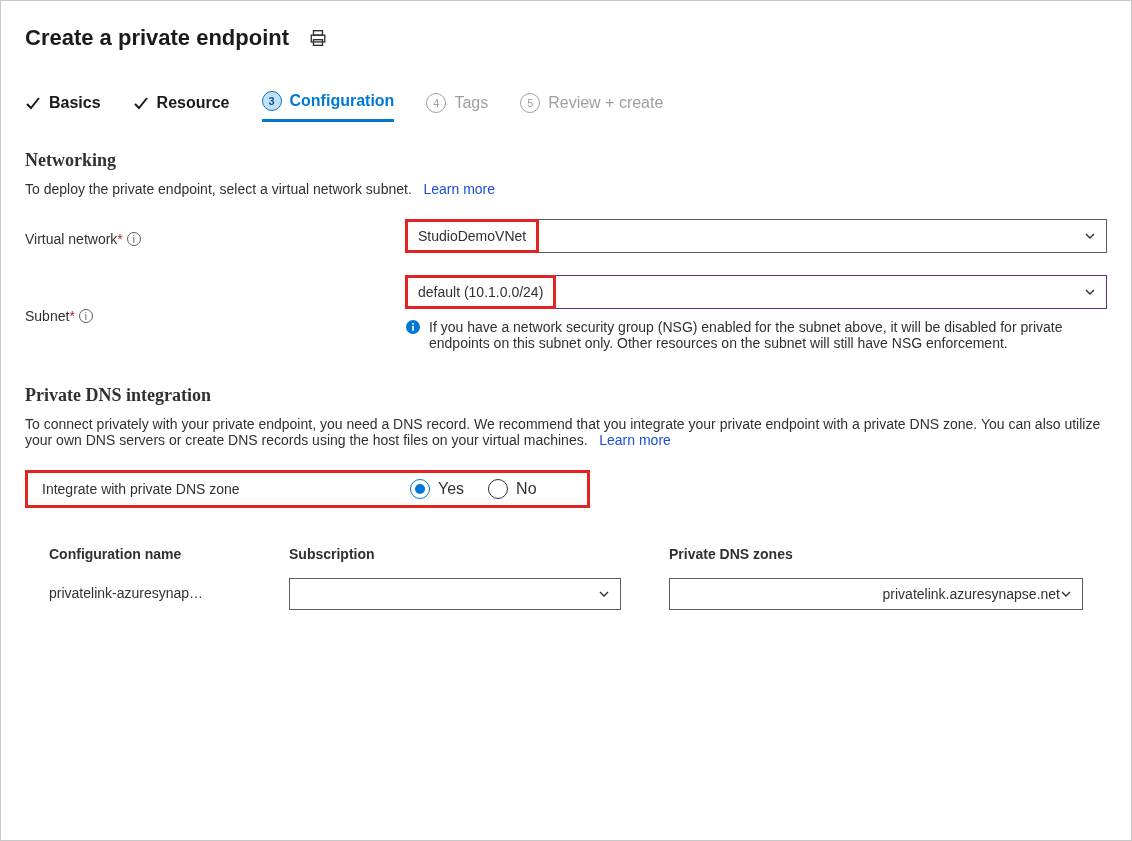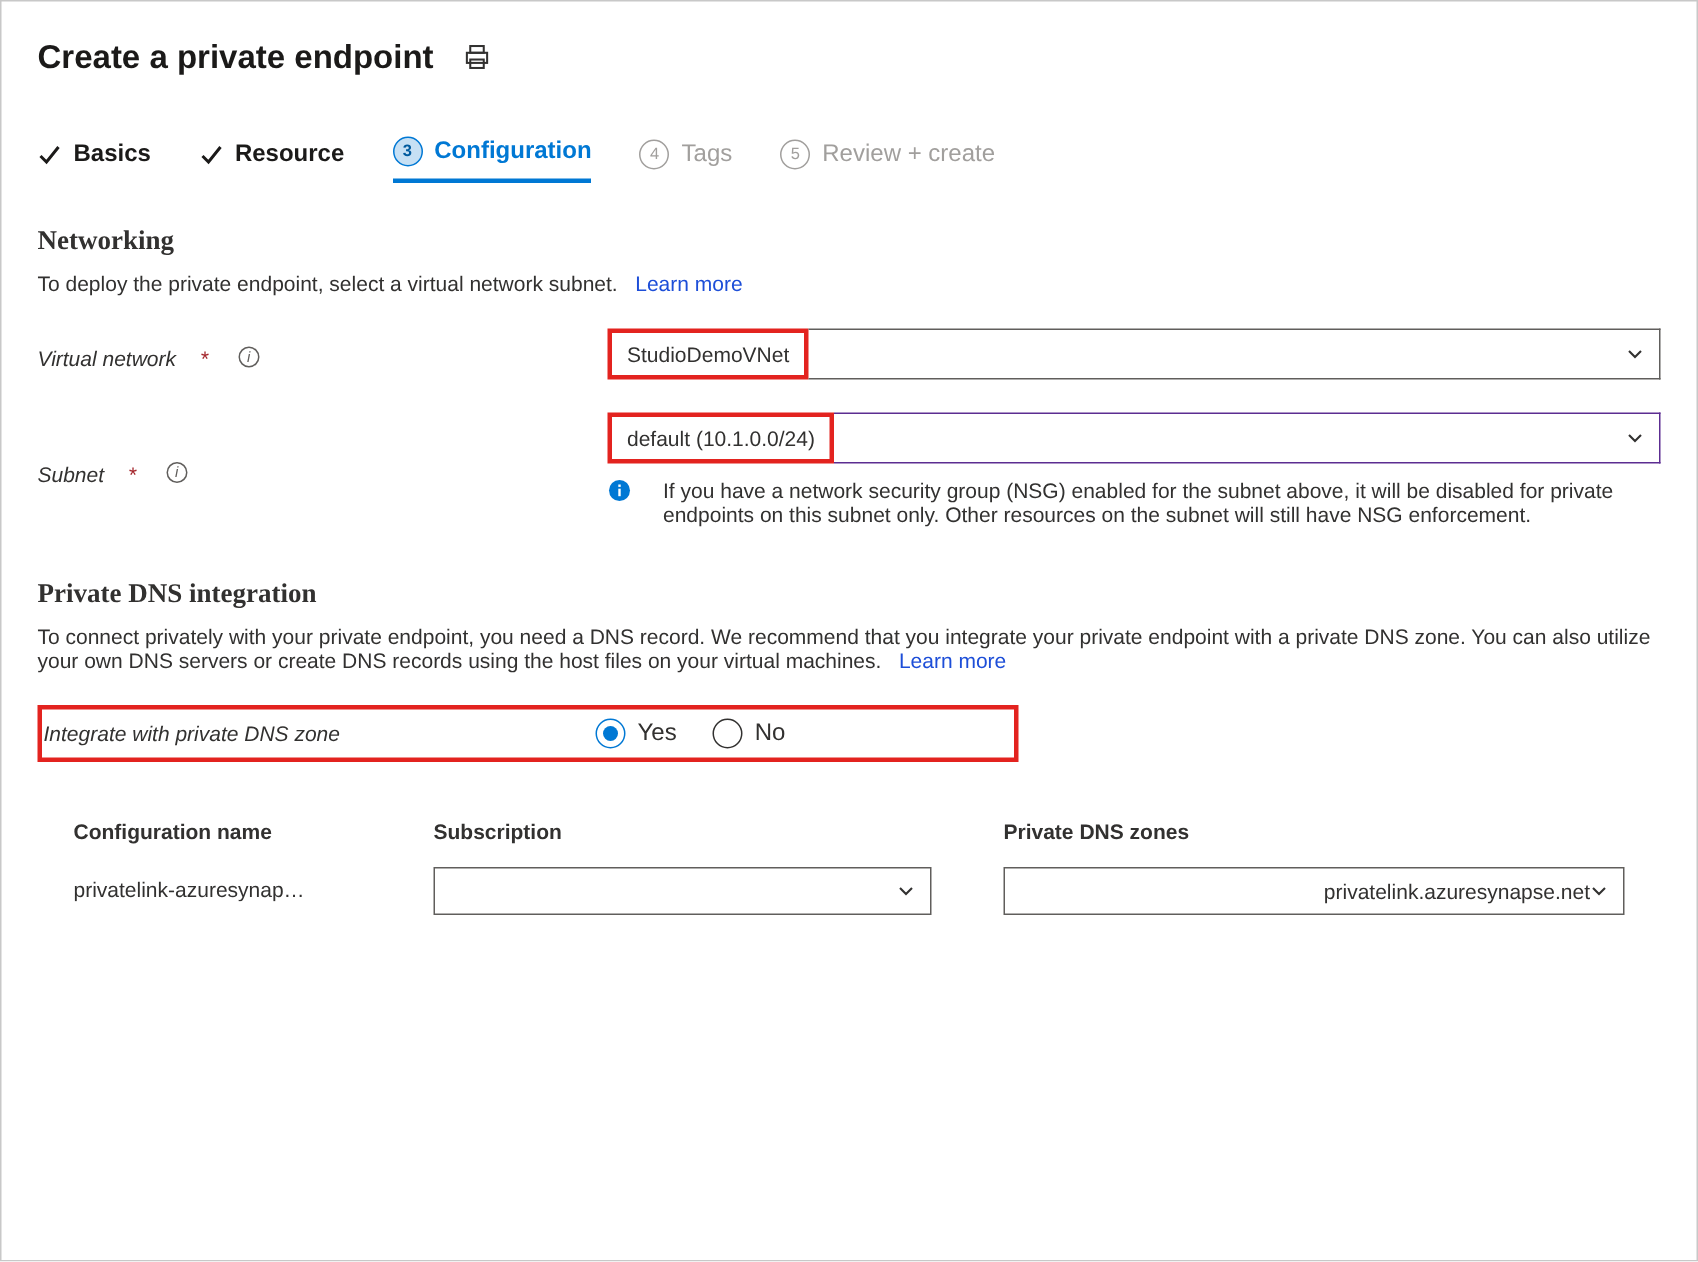--- a/index.html
+++ b/index.html
@@ -99,25 +99,24 @@
       color: #323130;
       margin-bottom: 22px;
     }
     .link {
       color: #1d4ed8;
       cursor: pointer;
     }
     .form-label-wrap {
       width: 380px;
       display: flex;
-      align-items: flex-start;
-      gap: 16px;
+      align-items: center;
+      gap: 0;
       font-size: 14px;
       padding-top: 6px;
-      font-style: italic;
     }
     .required { color: #a4262c; }
     .info-icon {
       width: 14px;
       height: 14px;
       border: 1px solid #605e5c;
       border-radius: 50%;
       display: inline-flex;
       align-items: center;
       justify-content: center;
@@ -174,21 +173,21 @@
       justify-content: flex-end;
       padding-right: 10px;
       height: 34px;
     }
     .hl-select.purple .select-rest {
       border-color: #5c2d91;
     }
 
     .info-note {
       display: flex;
-      gap: 21px;
+      gap: 8px;
       font-size: 14px;
       color: #323130;
       margin-top: 10px;
     }
     .info-note .note-icon {
       color: #0078d4;
       flex-shrink: 0;
     }
     .info-note .note-icon svg { width: 16px; height: 16px; }
 
@@ -218,24 +217,24 @@
     .radio.selected::after {
       content: "";
       width: 10px;
       height: 10px;
       background: #0078d4;
       border-radius: 50%;
     }
 
     .dns-row-hl {
       border: 3px solid #e3231f;
-      padding: 6px 1px;
-      display: flex;
-      align-items: center;
-      width: 654px;
+      padding: 6px 14px;
+      display: flex;
+      align-items: center;
+      width: 565px;
     }
     .dns-row-hl .form-label-wrap { width: 368px; padding-top: 0; }
 
     table.dns {
       margin-top: 28px;
       width: 100%;
       border-collapse: collapse;
       font-size: 14px;
     }
     table.dns th {

